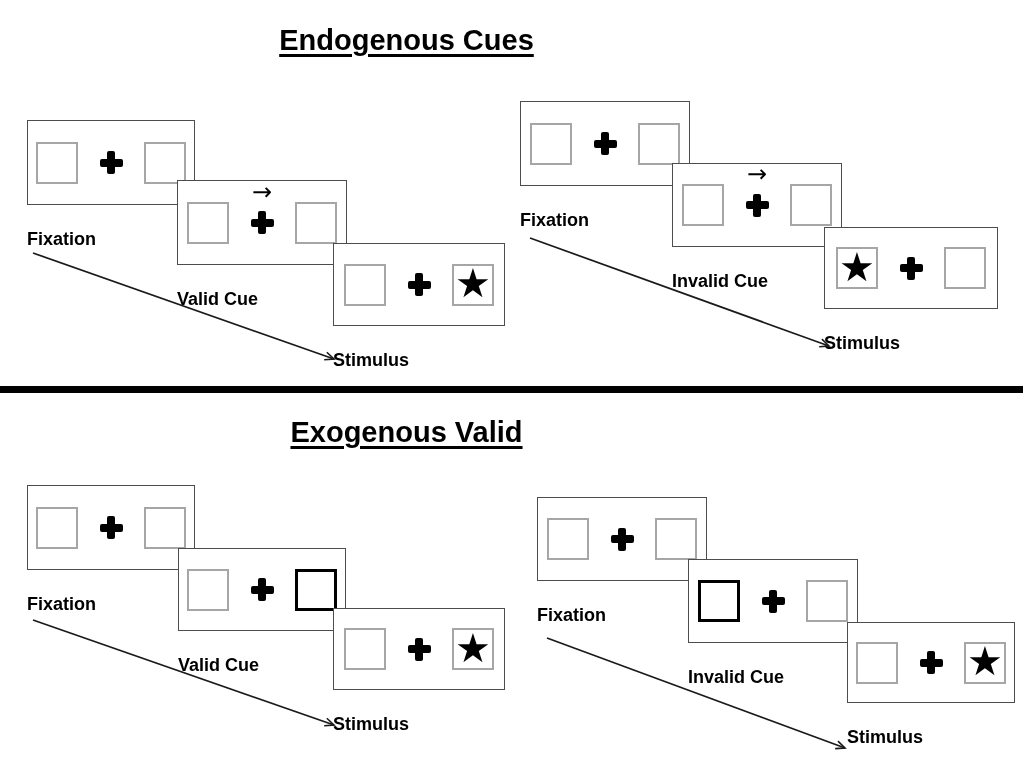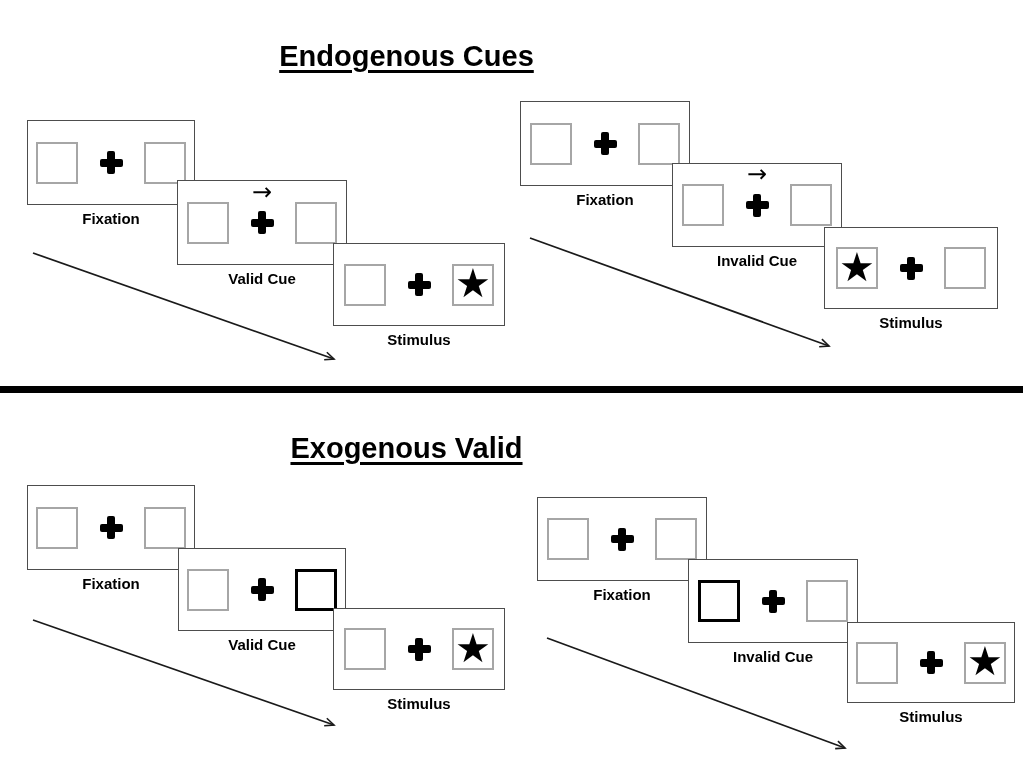--- a/index.html
+++ b/index.html
@@ -9,21 +9,20 @@
     background:#ffffff;
     font-family:"Liberation Sans", sans-serif;
     color:#000;
   }
   .section-title{
     position:absolute;left:0;width:813px;text-align:center;
     font-size:29px;font-weight:bold;
     text-decoration:underline;
     text-decoration-thickness:3px;
     text-underline-offset:4px;
-    margin-top:16px;
   }
   #title-endo{top:24px;}
   #title-exo{top:416px;}
   .divider{
     position:absolute;left:0;top:386px;width:1023px;height:7px;background:#000;
   }
   .panel{position:absolute;}
   .screen{
     background:#ffffff;border:1.5px solid #4d4d4d;
     display:flex;align-items:center;justify-content:center;gap:19px;
@@ -52,21 +51,21 @@
     position:absolute;left:50%;top:-22px;transform:translateX(-50%);
     font-size:24px;font-weight:400;line-height:1;color:#000;
     font-family:"DejaVu Sans", sans-serif;
   }
   .star{
     font-size:40px;line-height:1;color:#000;
     font-family:"DejaVu Sans", sans-serif;
     margin-top:-3px;
   }
   .plabel{
-    text-align:center;font-size:15px;font-weight:bold;margin-top:5px;
+    font-size:18px;font-weight:bold;margin-top:24px;
     white-space:nowrap;
   }
   #arrow-overlay{
     position:absolute;left:0;top:0;width:1023px;height:767px;
     pointer-events:none;z-index:10;
   }
 </style>
 </head>
 <body>
 

